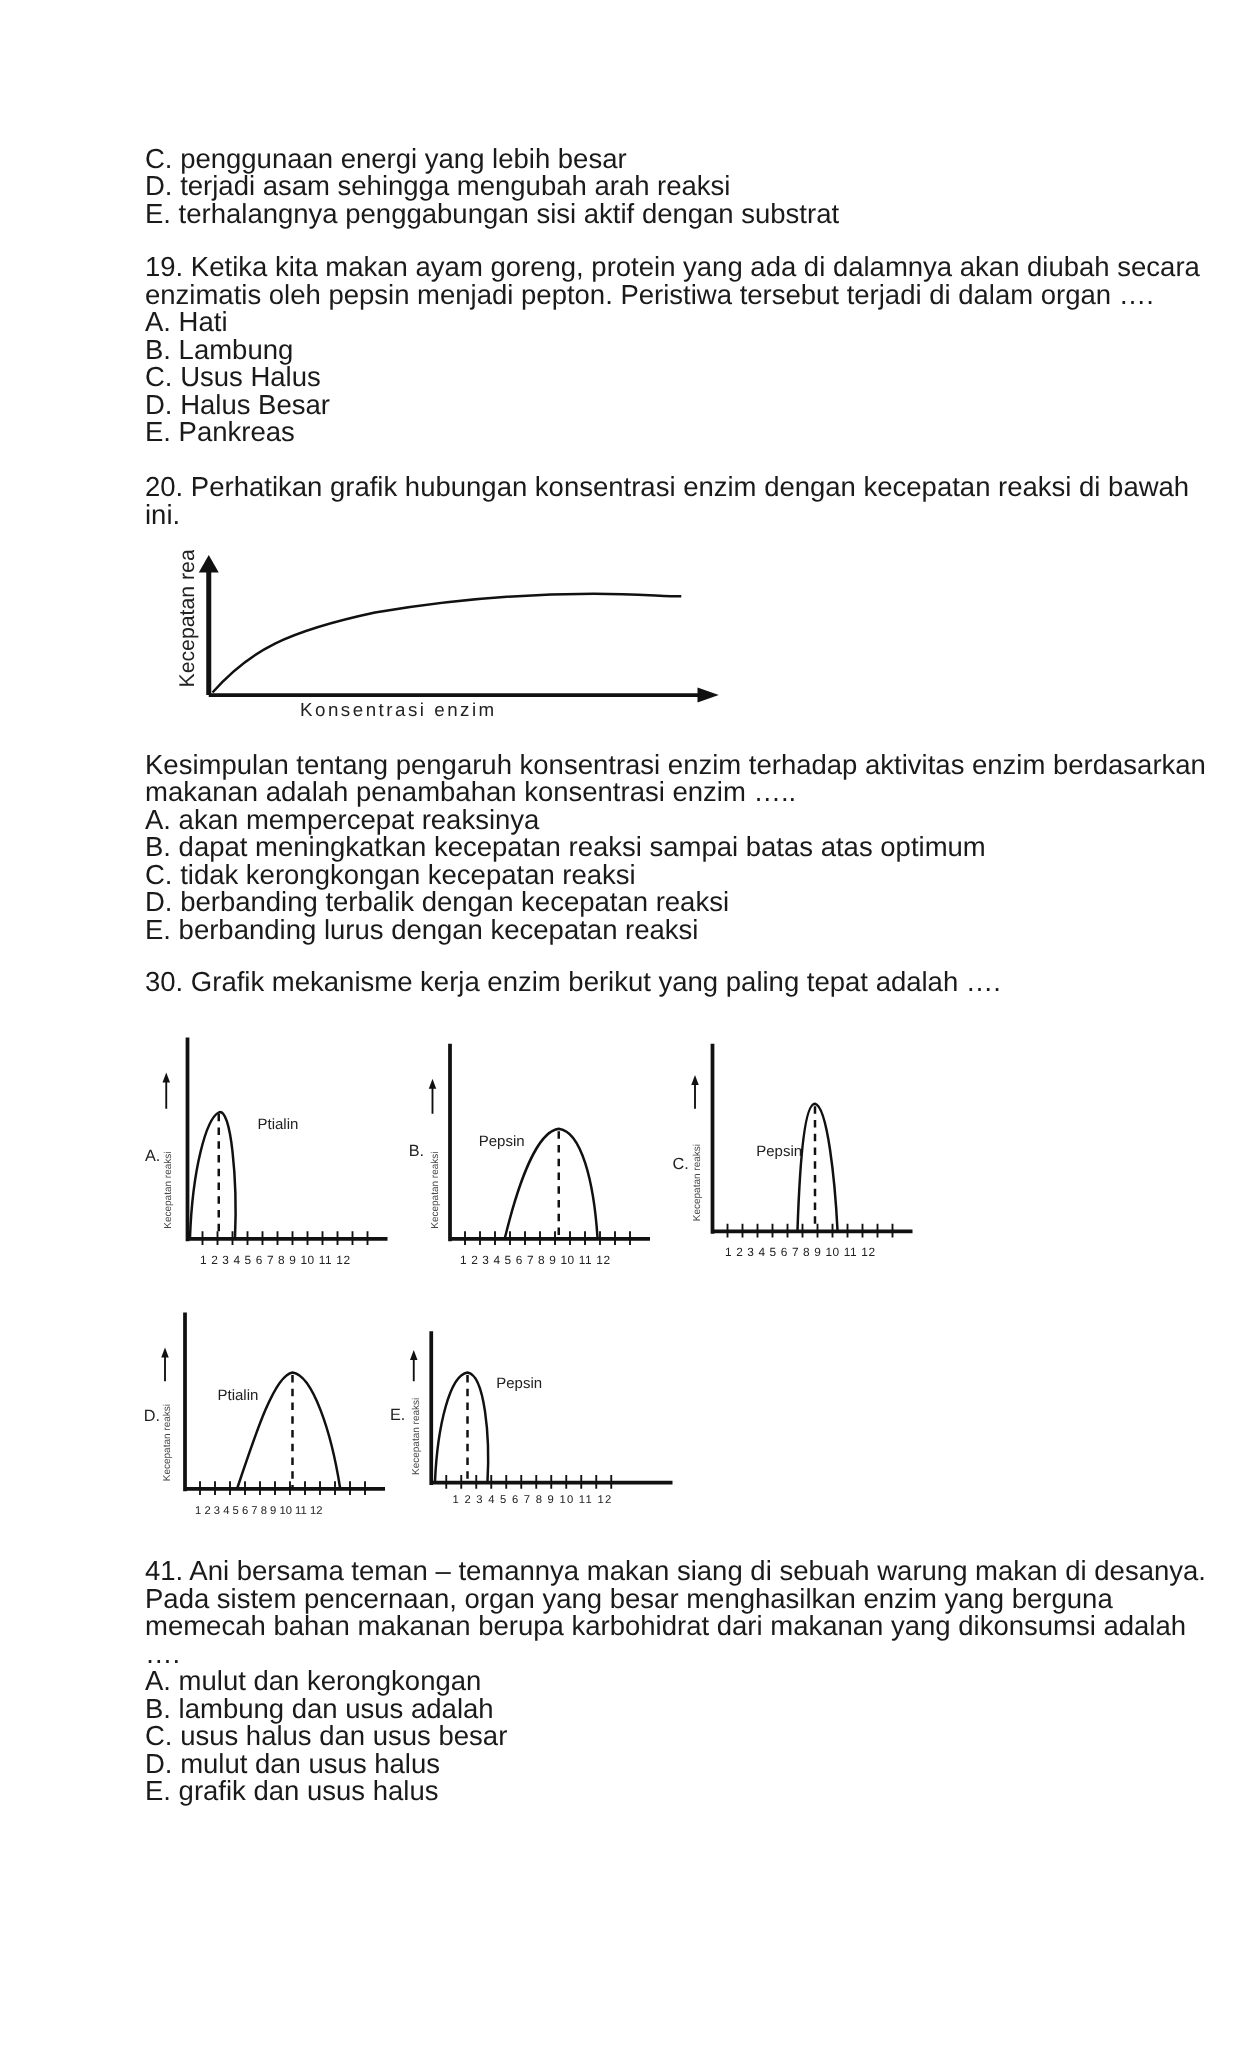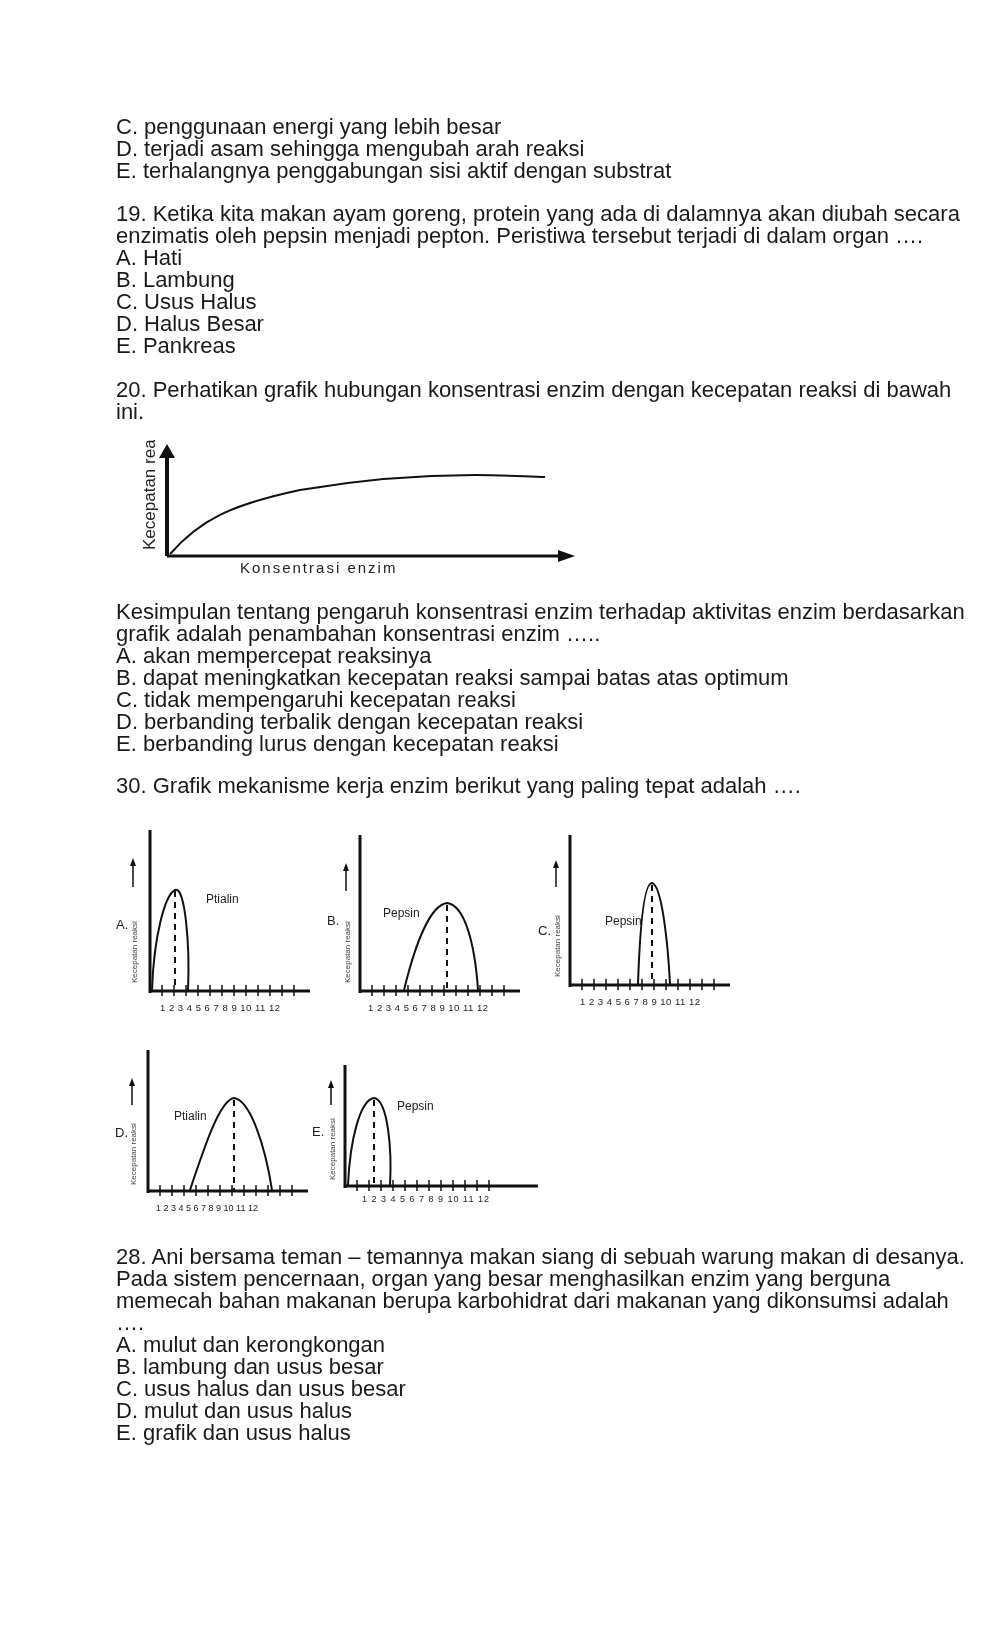--- a/index.html
+++ b/index.html
@@ -36,24 +36,24 @@
   <line x1="37" y1="14" x2="37" y2="116" stroke="#111" stroke-width="4"></line>
   <line x1="37" y1="116" x2="430" y2="116" stroke="#111" stroke-width="3"></line>
   <polygon points="445,116 428,110 428,122" fill="#111"></polygon>
   <path d="M40,114 C70,80 100,65 170,50 C240,38 300,35 345,35 C380,35 400,37 415,37" fill="none" stroke="#111" stroke-width="2"></path>
   <text transform="translate(25,110) rotate(-90)" font-size="17" fill="#222">Kecepatan reaksi</text>
   <text x="110" y="133" font-size="15" letter-spacing="2" fill="#222">Konsentrasi enzim</text>
 </svg>
 
 <div class="page">
   <div class="line" style="top:601px">Kesimpulan tentang pengaruh konsentrasi enzim terhadap aktivitas enzim berdasarkan</div>
-  <div class="line" style="top:623px">grafik adalah penambahan konsentrasi enzim …..</div>
+  <div class="line" style="top:623px">makanan adalah penambahan konsentrasi enzim …..</div>
   <div class="line" style="top:645px">A. akan mempercepat reaksinya</div>
   <div class="line" style="top:667px">B. dapat meningkatkan kecepatan reaksi sampai batas atas optimum</div>
-  <div class="line" style="top:689px">C. tidak mempengaruhi kecepatan reaksi</div>
+  <div class="line" style="top:689px">C. tidak kerongkongan kecepatan reaksi</div>
   <div class="line" style="top:711px">D. berbanding terbalik dengan kecepatan reaksi</div>
   <div class="line" style="top:733px">E. berbanding lurus dengan kecepatan reaksi</div>
 
   <div class="line" style="top:775px">30. Grafik mekanisme kerja enzim berikut yang paling tepat adalah ….</div>
 </div>
 
 <svg class="graph" style="left:110px; top:825px" width="210" height="200" viewBox="0 0 210 200">
   <line x1="40" y1="5" x2="40" y2="168" stroke="#111" stroke-width="3"></line>
   <line x1="40" y1="166" x2="200" y2="166" stroke="#111" stroke-width="3"></line>
   <g stroke="#111" stroke-width="1.5">
@@ -182,22 +182,22 @@
   <line x1="64" y1="40" x2="64" y2="125" stroke="#111" stroke-width="2" stroke-dasharray="6,5"></line>
   <line x1="21" y1="25" x2="21" y2="45" stroke="#111" stroke-width="1.5"></line>
     <polygon points="21,20 18,28 24,28" fill="#111"></polygon>
   <text transform="translate(25,120) rotate(-90)" font-size="8" fill="#444">Kecepatan reaksi</text>
   <text x="2" y="76" font-size="13" fill="#222">E.</text>
   <text x="87" y="50" font-size="12" fill="#222">Pepsin</text>
   <text x="52" y="142" font-size="9" fill="#222" letter-spacing="1">1 2 3 4 5 6 7 8 9 10 11 12</text>
 </svg>
 
 <div class="page">
-  <div class="line" style="top:1246px">28.  Ani bersama teman – temannya makan siang di sebuah warung makan di desanya.</div>
+  <div class="line" style="top:1246px">41.  Ani bersama teman – temannya makan siang di sebuah warung makan di desanya.</div>
   <div class="line" style="top:1268px">Pada sistem pencernaan, organ yang besar menghasilkan enzim yang berguna</div>
   <div class="line" style="top:1290px">memecah bahan makanan berupa karbohidrat dari makanan yang dikonsumsi adalah</div>
   <div class="line" style="top:1312px">….</div>
   <div class="line" style="top:1334px">A. mulut dan kerongkongan</div>
-  <div class="line" style="top:1356px">B. lambung dan usus besar</div>
+  <div class="line" style="top:1356px">B. lambung dan usus adalah</div>
   <div class="line" style="top:1378px">C. usus halus dan usus besar</div>
   <div class="line" style="top:1400px">D. mulut dan usus halus</div>
   <div class="line" style="top:1422px">E. grafik dan usus halus</div>
 </div>
 
 </body></html>

